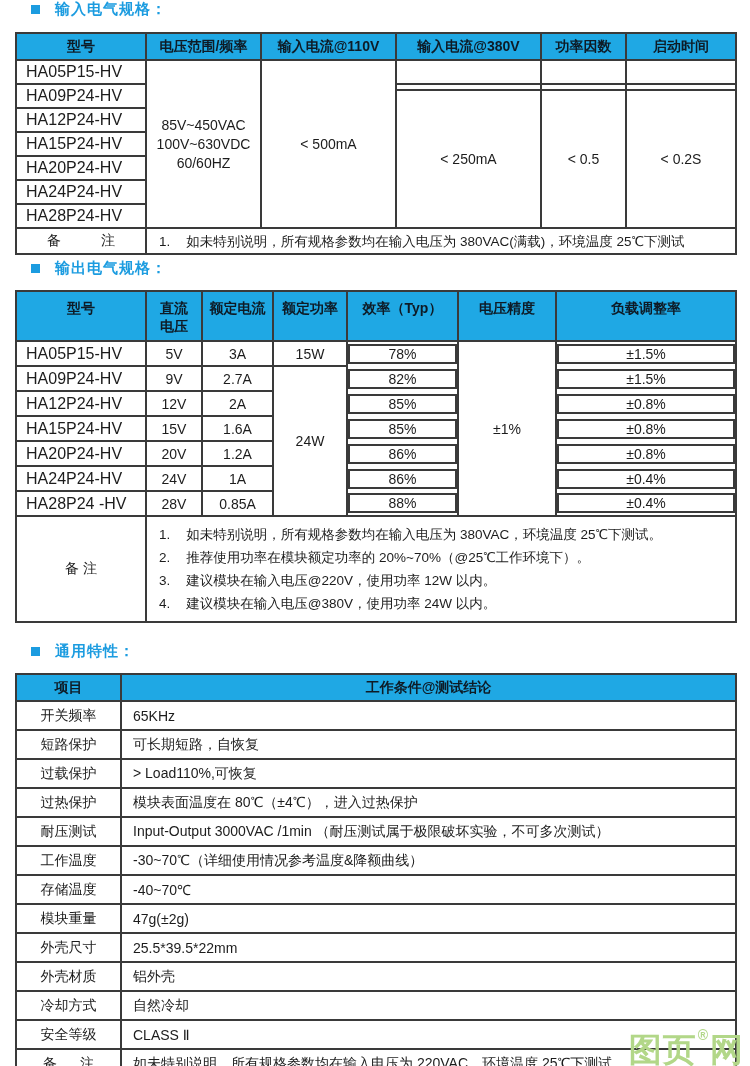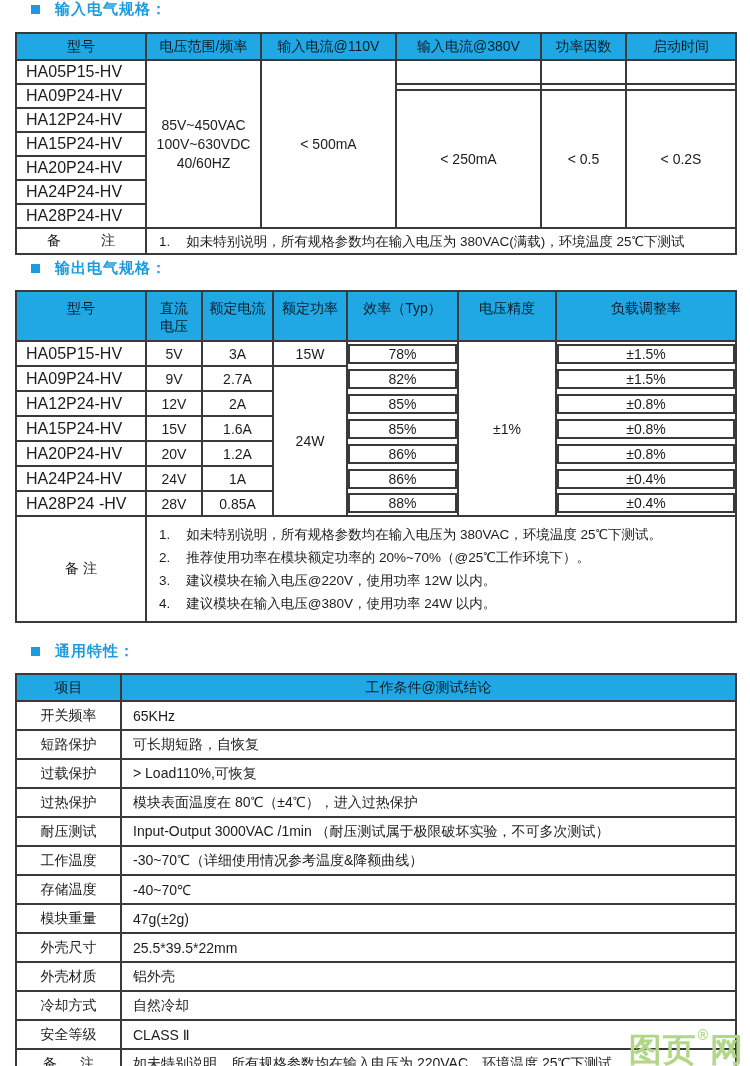--- a/index.html
+++ b/index.html
@@ -36,21 +36,21 @@
     border: 2px solid #3a3a3a;
     font-size: 14px;
     padding: 0;
     text-align: center;
     vertical-align: middle;
     overflow: hidden;
   }
   th {
     background: #1fa8e4;
     color: #0e1b26;
-    font-weight: normal;
+    font-weight: bold;
   }
   .t1 th { height: 27px; }
   .t1 tr.body { height: 24px; }
   .t2 th { height: 50px; vertical-align: top; padding-top: 8px; }
   .t2 tr.body { height: 25px; }
   .t3 th { height: 27px; }
   .t3 tr.body { height: 29px; }
 
   td.model {
     text-align: left;
@@ -126,21 +126,21 @@
     <th>输入电流@110V</th>
     <th>输入电流@380V</th>
     <th>功率因数</th>
     <th>启动时间</th>
   </tr>
   <tr class="body">
     <td class="model">HA05P15-HV</td>
     <td class="vrange" rowspan="7">
       <div>85V~450VAC</div>
       <div>100V~630VDC</div>
-      <div>40/60HZ</div>
+      <div>60/60HZ</div>
     </td>
     <td rowspan="7">&lt; 500mA</td>
     <td></td>
     <td></td>
     <td></td>
   </tr>
   <tr class="body">
     <td class="model">HA09P24-HV</td>
     <td class="gapcell" rowspan="6">
           <div class="inner">&lt; 250mA</div>

